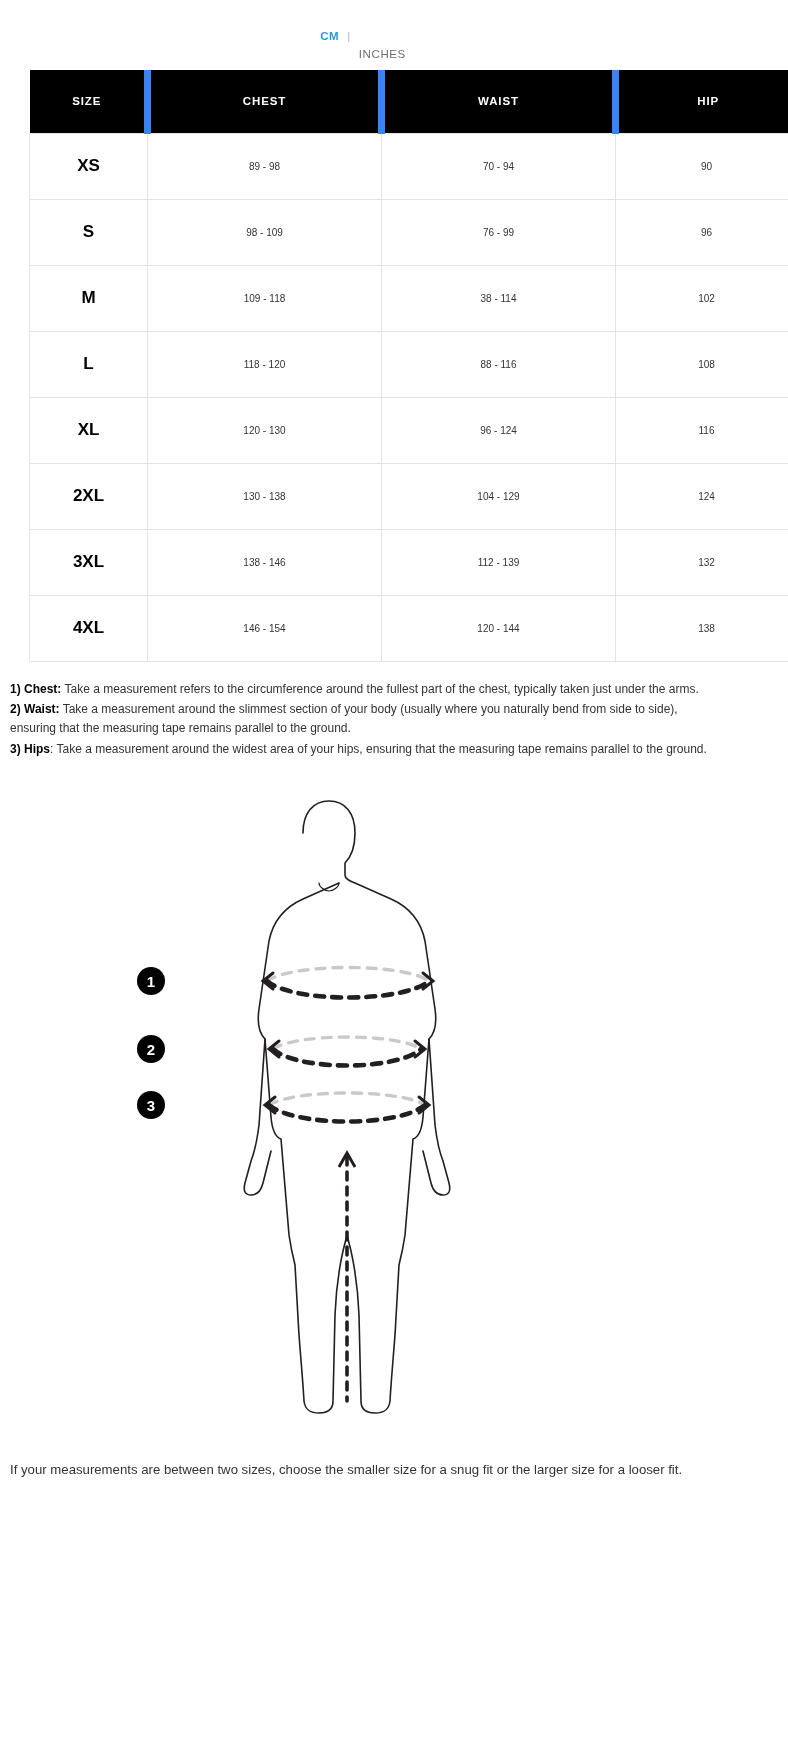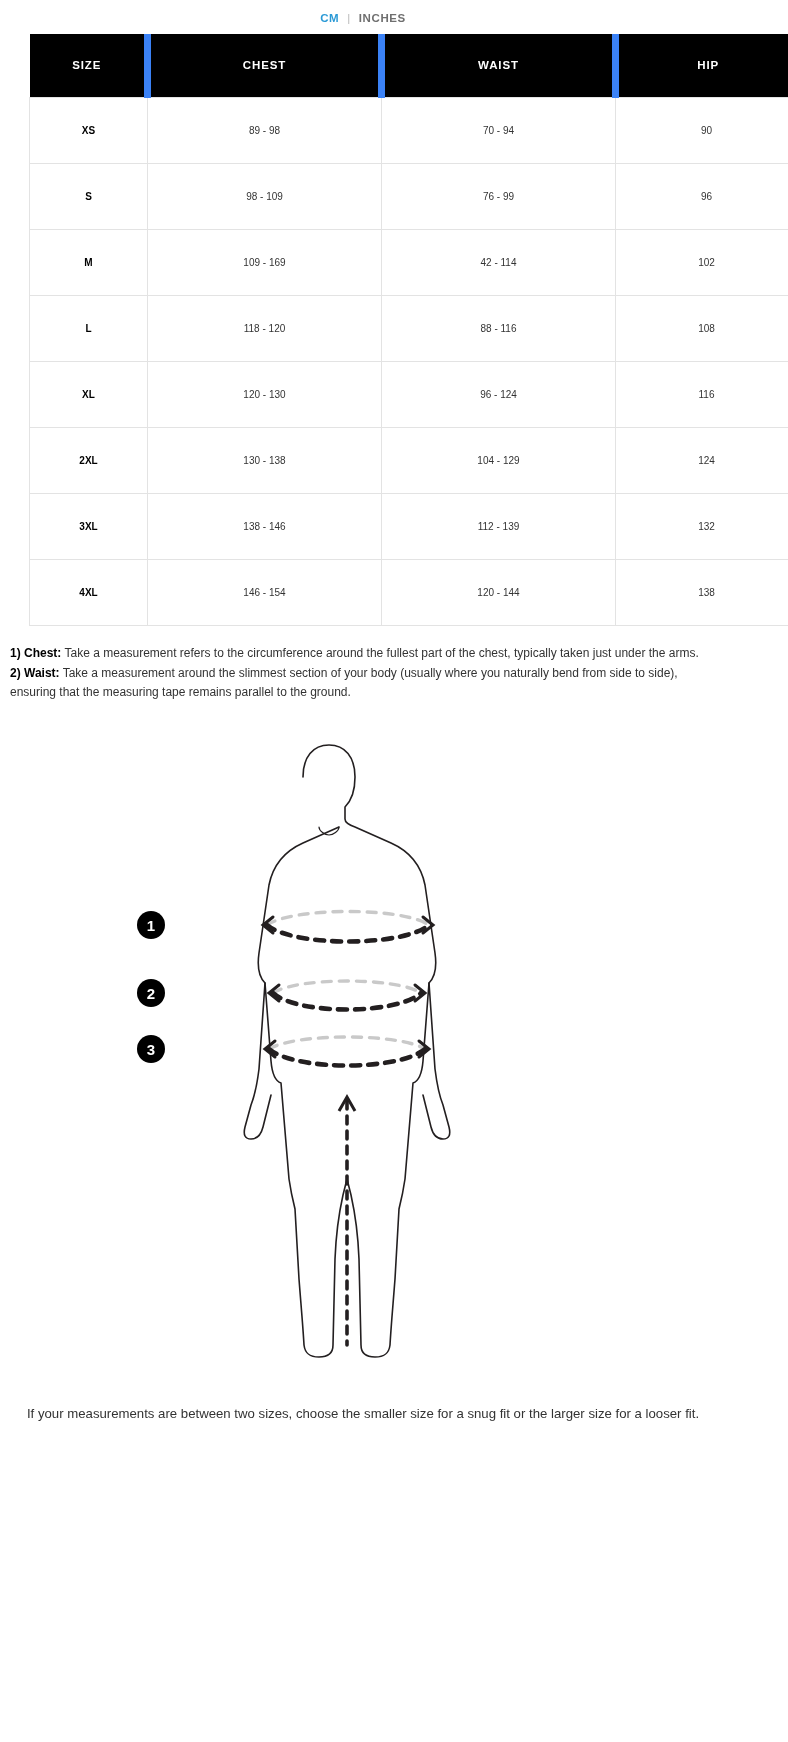--- a/index.html
+++ b/index.html
@@ -31,21 +31,21 @@
     padding: 12px 0 10px 0;
     font-size: 11.5px;
     font-weight: bold;
     letter-spacing: 0.6px;
   }
   .unit-bar .unit {
     cursor: pointer;
     text-decoration: none;
   }
   .unit-bar .unit.active { color: #2b9ad6; }
-  .unit-bar .unit.inactive { color: #6f6f6f; font-weight: bold; }
+  .unit-bar .unit.inactive { color: #6f6f6f; font-weight: normal; margin-top: 36px; }
   .unit-bar .sep { color: #b9b9b9; font-weight: normal; }
 
   
   .table-wrap {
     padding: 0 10px;
   }
   table.size-table {
     width: 768px;
     border-collapse: collapse;
     table-layout: fixed;
@@ -67,21 +67,21 @@
     border: 1px solid #e3e3e3;
     height: 66px;
     text-align: center;
     vertical-align: middle;
     font-size: 10px;
     color: #333333;
   }
   table.size-table tbody td.size-col {
     font-weight: bold;
     color: #000000;
-    font-size: 10px;
+    font-size: 17px;
   }
   col.c1 { width: 118px; }
   col.c2 { width: 234px; }
   col.c3 { width: 234px; }
   col.c4 { width: 182px; }
 
   
   .notes {
     padding: 18px 10px 0 10px;
     font-size: 12px;
@@ -100,21 +100,21 @@
   }
   .figure-inner { position: relative; }
 
   
   .footer {
     padding: 30px 10px 20px 10px;
     font-size: 13.2px;
     line-height: 1.62;
     color: #333333;
   }
-  .footer p { margin: 0; text-align: center; }
+  .footer p { margin: 0; }
 </style>
 </head>
 <body>
 
 <div class="page">
 
   <div class="unit-bar">
     <span class="unit active">CM</span>
     <span class="sep">|</span>
     <span class="unit inactive">INCHES</span>
@@ -144,22 +144,22 @@
           <td>90</td>
         </tr>
         <tr>
           <td class="size-col">S</td>
           <td>98 - 109</td>
           <td>76 - 99</td>
           <td>96</td>
         </tr>
         <tr>
           <td class="size-col">M</td>
-          <td>109 - 169</td>
-          <td>42 - 114</td>
+          <td>109 - 118</td>
+          <td>38 - 114</td>
           <td>102</td>
         </tr>
         <tr>
           <td class="size-col">L</td>
           <td>118 - 120</td>
           <td>88 - 116</td>
           <td>108</td>
         </tr>
         <tr>
           <td class="size-col">XL</td>
@@ -188,20 +188,23 @@
       </tbody>
     </table>
   </div>
 
   <div class="notes">
     <p>
       <span class="lead">1) Chest:</span><span> Take a measurement refers to the circumference around the fullest part of the chest, typically taken just under the arms.</span>
     </p>
     <p>
       <span class="lead">2) Waist:</span><span> Take a measurement around the slimmest section of your body (usually where you naturally bend from side to side), ensuring that the measuring tape remains parallel to the ground.</span>
+    </p>
+    <p>
+      <span class="lead">3) Hips</span><span>: Take a measurement around the widest area of your hips, ensuring that the measuring tape remains parallel to the ground.</span>
     </p>
   </div>
 
   <div class="figure-wrap">
     <div class="figure-inner">
       <svg width="460" height="630" viewBox="0 0 460 630">
         <g fill="none" stroke="#231f20" stroke-width="1.6" stroke-linejoin="round" stroke-linecap="round">
 
           <path d="M170 38 C170 18 180 6 196 6 C212 6 222 18 222 38 C222 52 218 62 212 68
                    L212 80 C212 84 216 86 222 88

